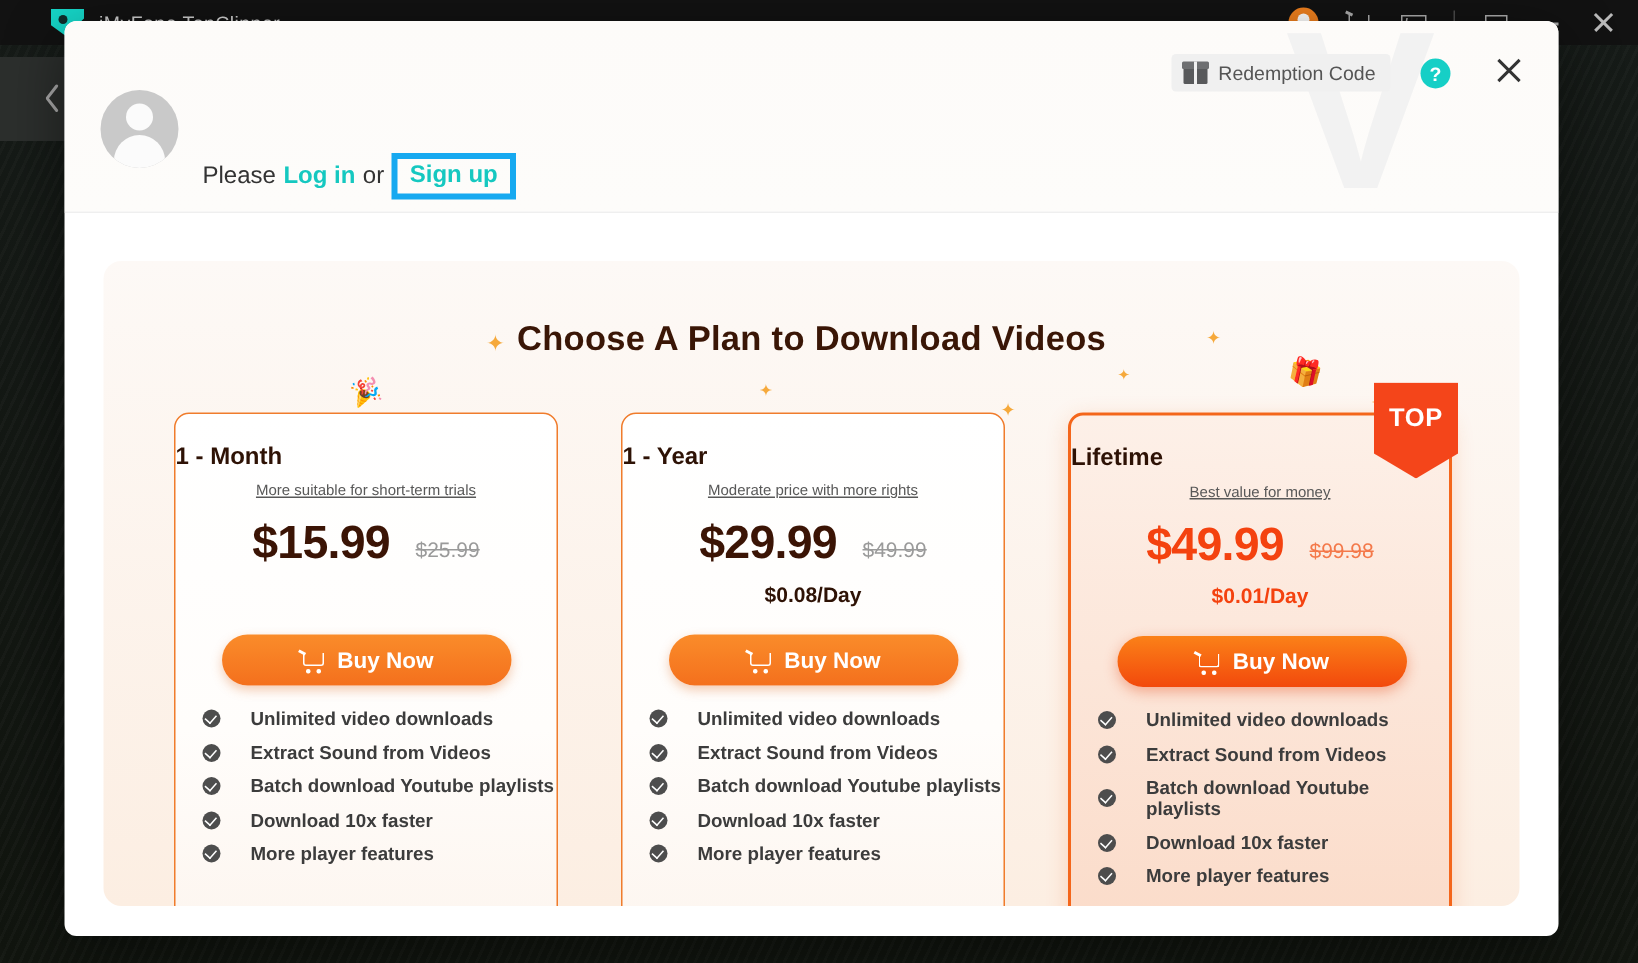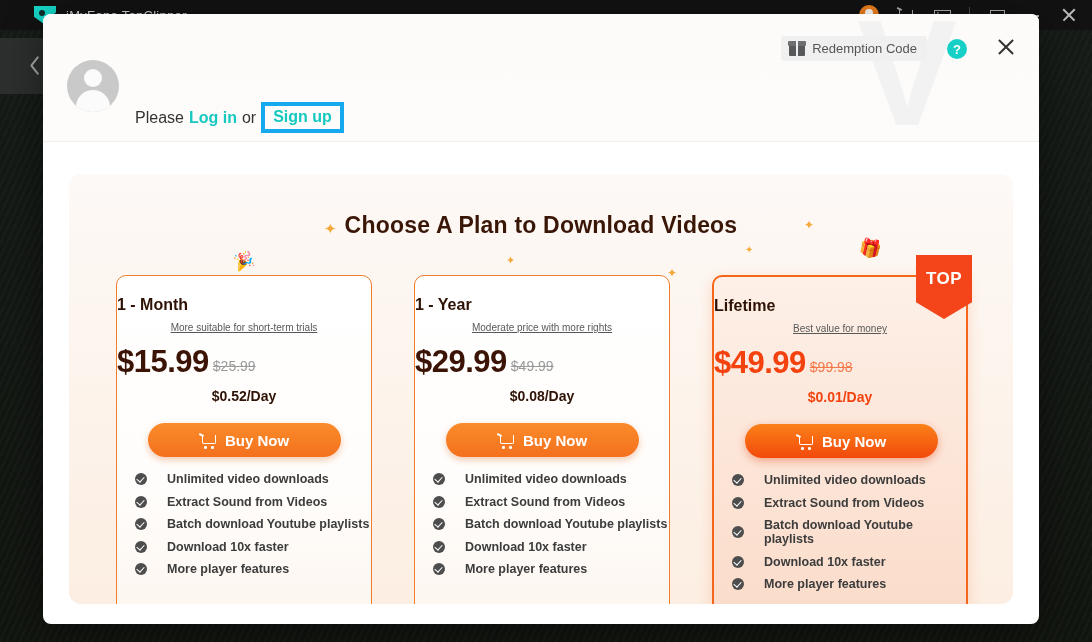--- a/index.html
+++ b/index.html
@@ -203,22 +203,22 @@
     box-shadow:0 4px 14px rgba(240,110,40,.22);
   }
   .card-title {
     text-align:left; font-size:16px; font-weight:700; color:#2e1205;
   }
   .card.featured .card-title { color:#2e1205; }
   .card-sub {
     text-align:center; font-size:10px; color:#585858; margin-top:8px;text-decoration:underline;
   }
   .price-row {
-    display:flex; align-items:flex-end; 
-    margin-top:13px; gap:4px;
+    display:flex; align-items:flex-end; justify-content:center;
+    margin-top:13px; gap:17px;
   }
   .price-main {
     font-size:31px; font-weight:700; color:#3b1405; letter-spacing:-.5px; line-height:1;
   }
   .card.featured .price-main { color:#f4420f; }
   .price-old {
     font-size:14px; color:#9a9a9a; text-decoration:line-through; padding-bottom:3px;
   }
   .card.featured .price-old { color:#f4794a; }
   .price-day {
@@ -350,21 +350,20 @@
 
     <div id="cards">
 
       <div class="card">
         <div class="card-title">1 - Month</div>
         <div class="card-sub">More suitable for short-term trials</div>
         <div class="price-row">
           <span class="price-main">$15.99</span>
           <span class="price-old">$25.99</span>
         </div>
-        <div class="price-day">$0.52/Day</div>
         <button class="buy-btn">
           <span class="cart-ico">
               <span class="cart-wheels"></span>
             </span>
           <span>Buy Now</span>
         </button>
         <div class="features">
           <div class="feat">
               <span class="check-dot"></span>
               <span>Unlimited video downloads</span>

